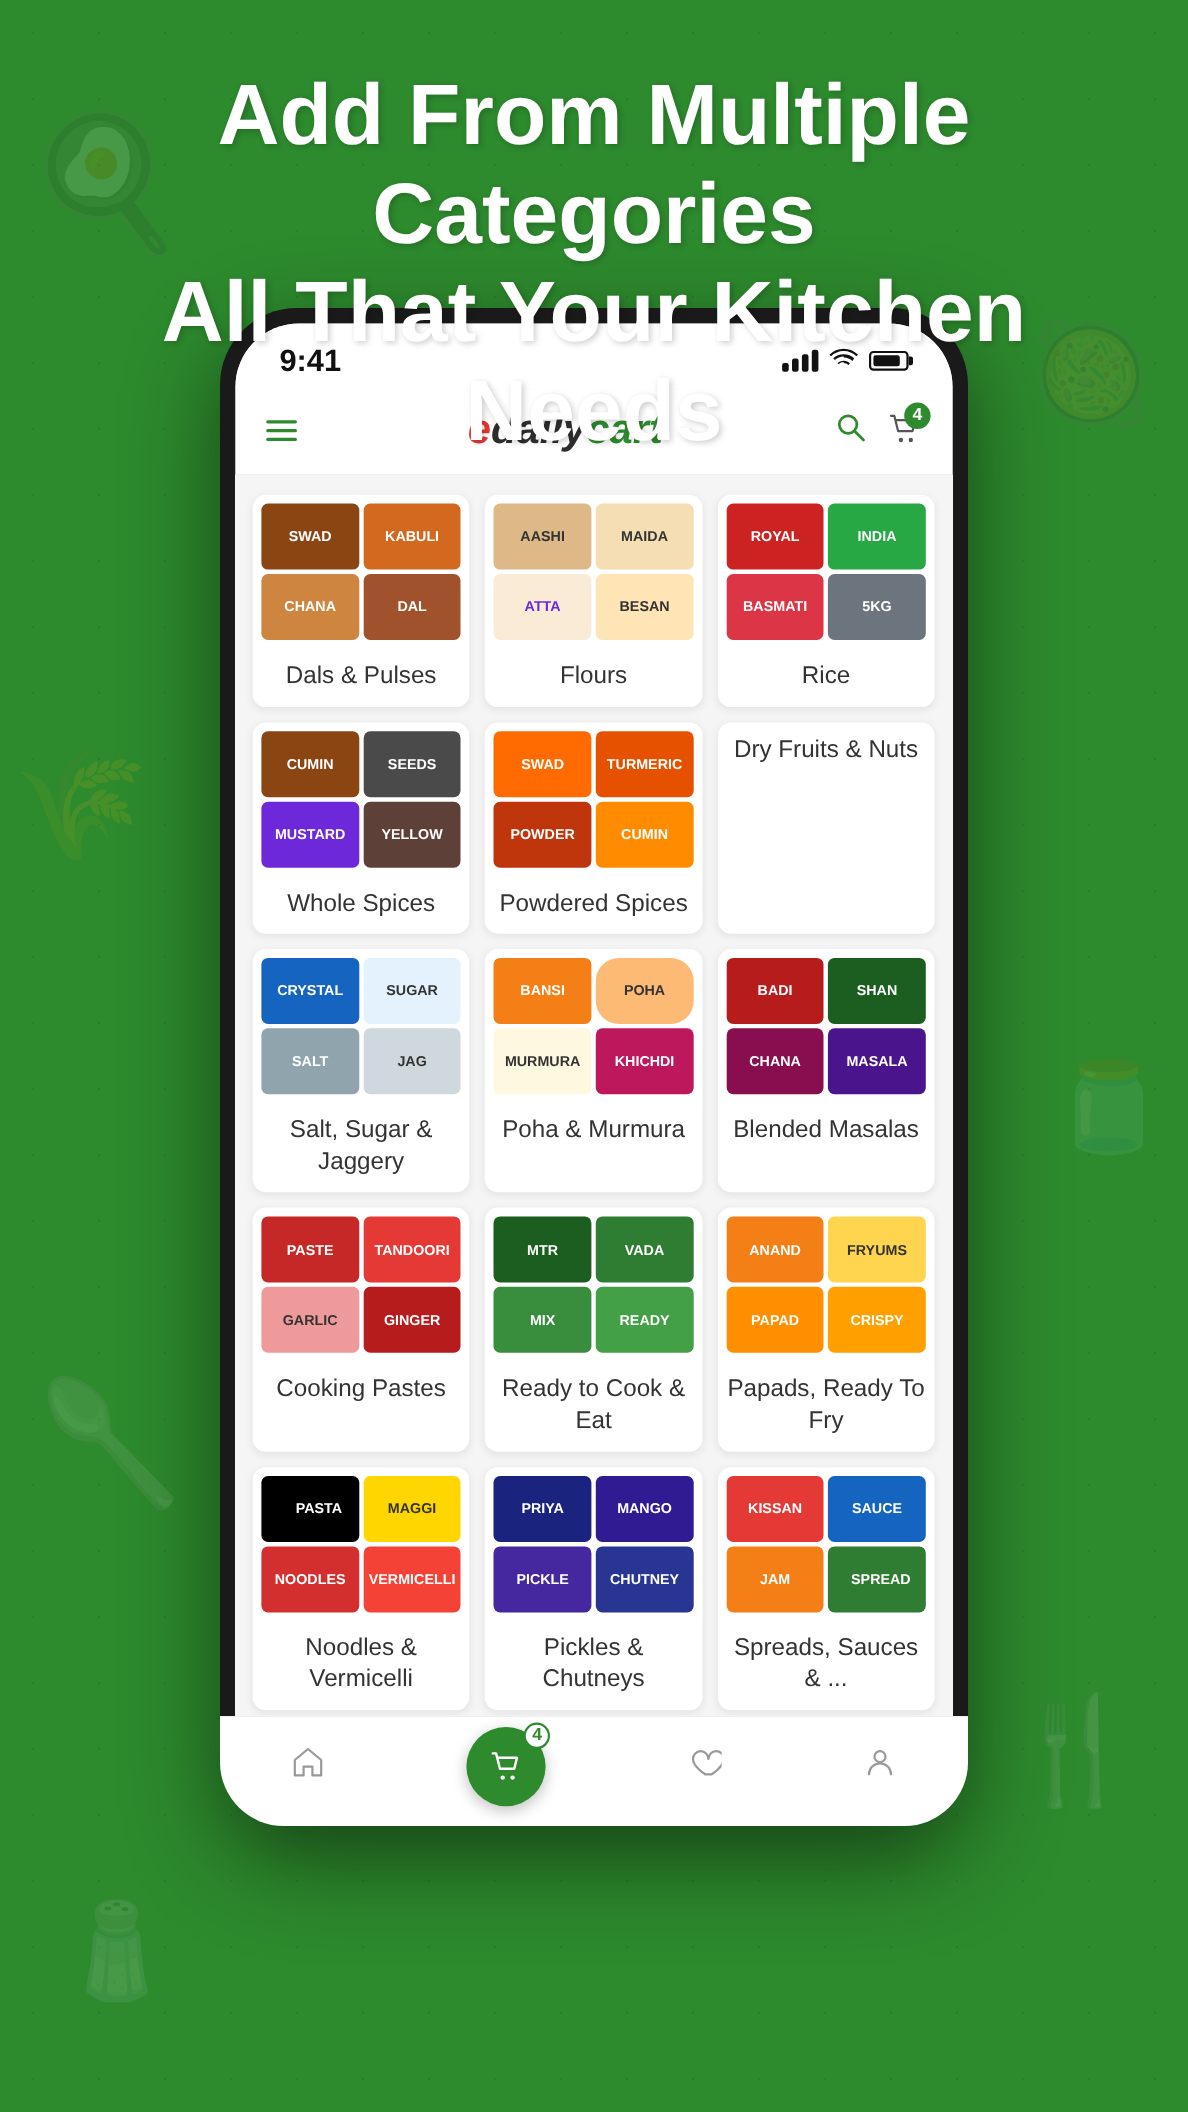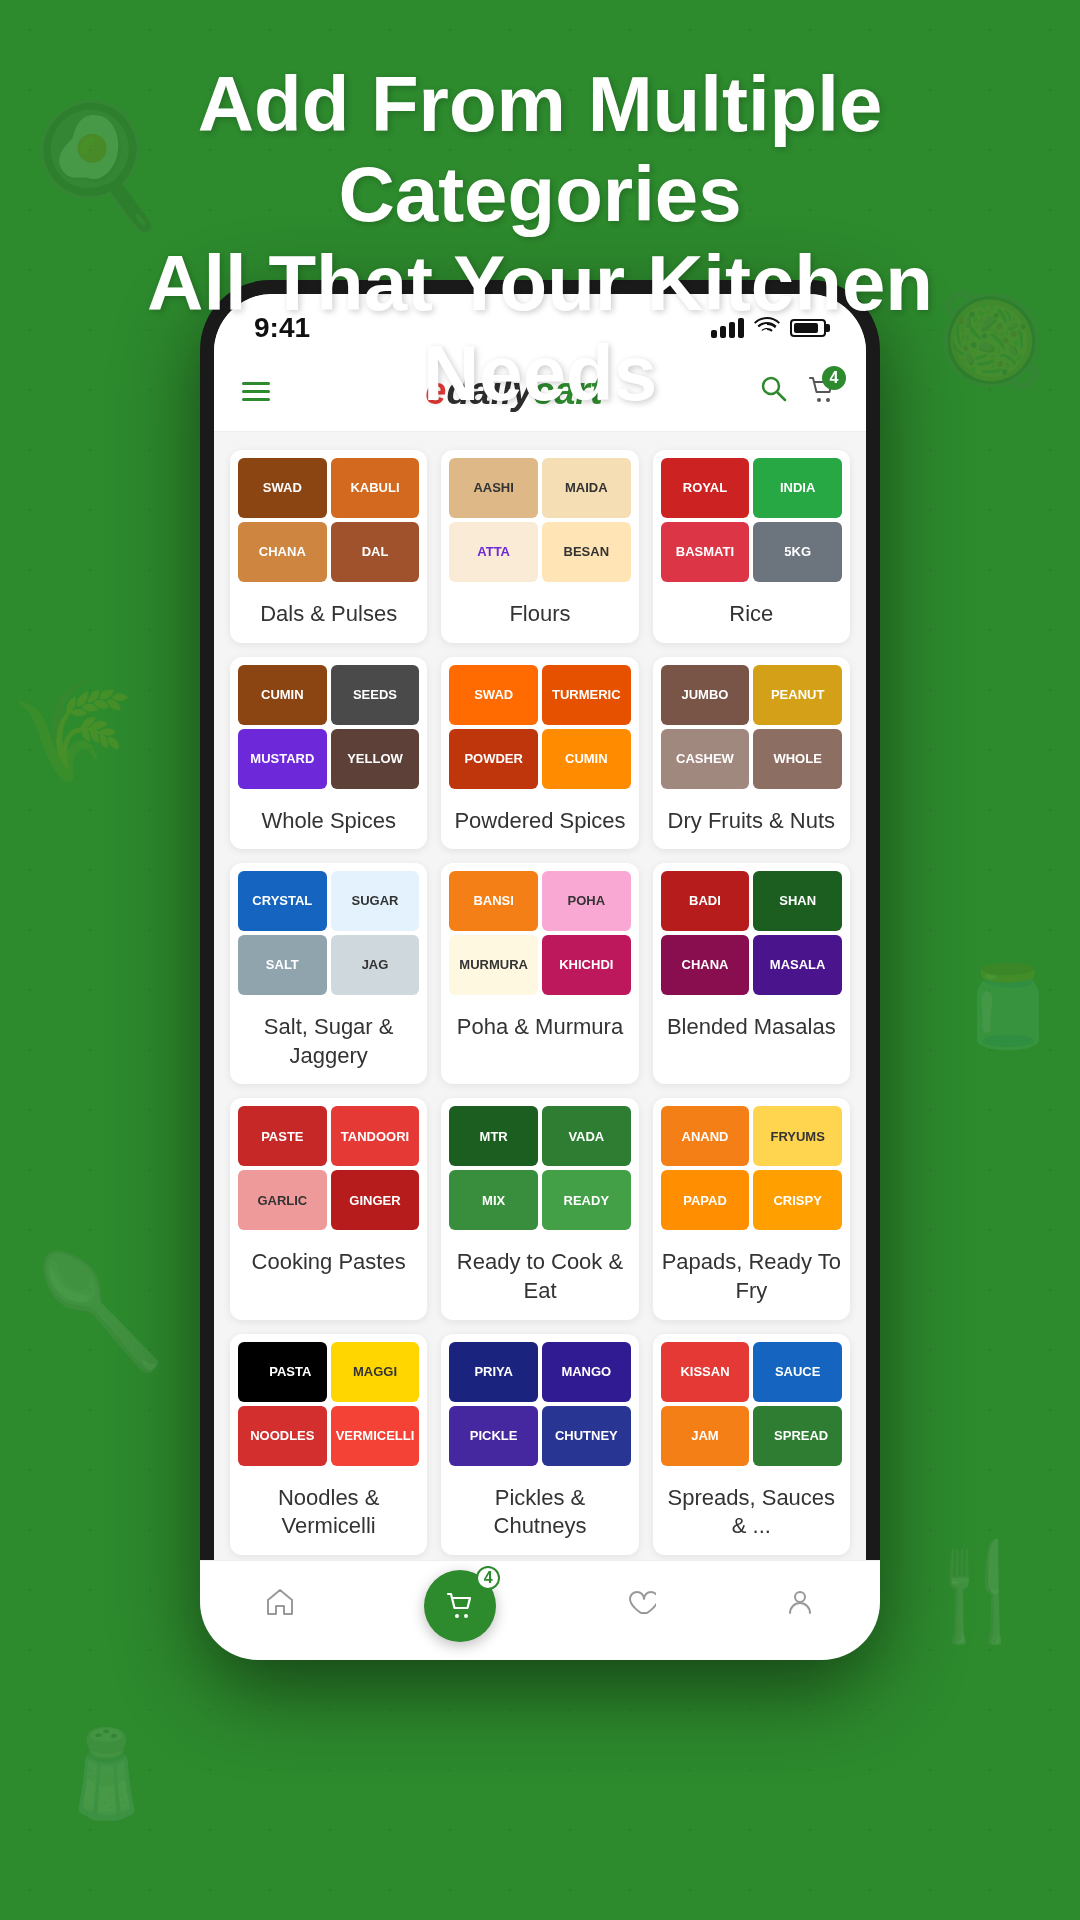--- a/index.html
+++ b/index.html
@@ -396,21 +396,21 @@
     .cat-dryfr .prod-block:nth-child(2) { background: #D4A017; }
     .cat-dryfr .prod-block:nth-child(3) { background: #A1887F; }
     .cat-dryfr .prod-block:nth-child(4) { background: #8D6E63; }
 
     .cat-salt .prod-block:nth-child(1) { background: #1565C0; }
     .cat-salt .prod-block:nth-child(2) { background: #E3F2FD; color: #333; }
     .cat-salt .prod-block:nth-child(3) { background: #90A4AE; }
     .cat-salt .prod-block:nth-child(4) { background: #CFD8DC; color: #333; }
 
     .cat-poha .prod-block:nth-child(1) { background: #F57F17; }
-    .cat-poha .prod-block:nth-child(2) { background: #f9a8d4; color: #333; }
+    .cat-poha .prod-block:nth-child(2) { background: #fdba74; color: #333; border-radius: 21px; }
     .cat-poha .prod-block:nth-child(3) { background: #FFF8E1; color: #333; }
     .cat-poha .prod-block:nth-child(4) { background: #be185d; }
 
     .cat-masala .prod-block:nth-child(1) { background: #B71C1C; }
     .cat-masala .prod-block:nth-child(2) { background: #1B5E20; }
     .cat-masala .prod-block:nth-child(3) { background: #880E4F; }
     .cat-masala .prod-block:nth-child(4) { background: #4A148C; }
 
     .cat-paste .prod-block:nth-child(1) { background: #c62828; }
     .cat-paste .prod-block:nth-child(2) { background: #e53935; }
@@ -578,28 +578,20 @@
               <div class="product-mosaic cat-pspices">
                 <div class="prod-block">SWAD</div>
                 <div class="prod-block">TURMERIC</div>
                 <div class="prod-block">POWDER</div>
                 <div class="prod-block">CUMIN</div>
               </div>
             </div>
             <div class="category-label">Powdered Spices</div>
           </div>
           <div class="category-item">
-            <div class="category-img">
-              <div class="product-mosaic cat-dryfr">
-                <div class="prod-block">JUMBO</div>
-                <div class="prod-block">PEANUT</div>
-                <div class="prod-block">CASHEW</div>
-                <div class="prod-block">WHOLE</div>
-              </div>
-            </div>
             <div class="category-label">Dry Fruits &amp; Nuts</div>
           </div>
           <div class="category-item">
             <div class="category-img">
               <div class="product-mosaic cat-salt">
                 <div class="prod-block">CRYSTAL</div>
                 <div class="prod-block">SUGAR</div>
                 <div class="prod-block">SALT</div>
                 <div class="prod-block">JAG</div>
               </div>

